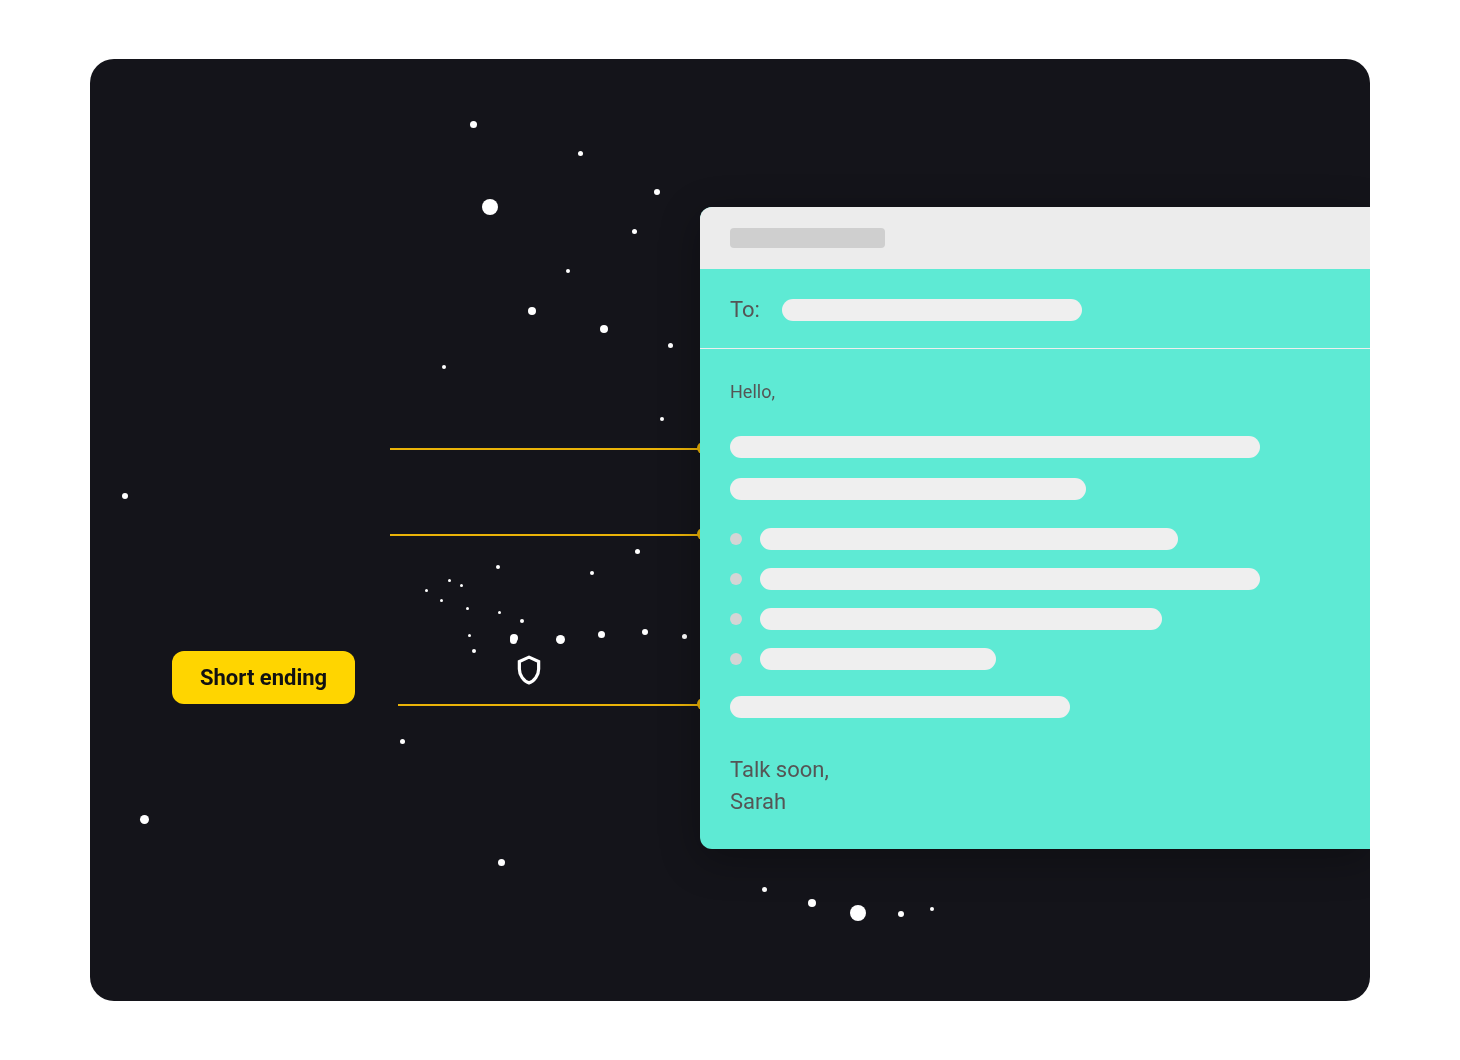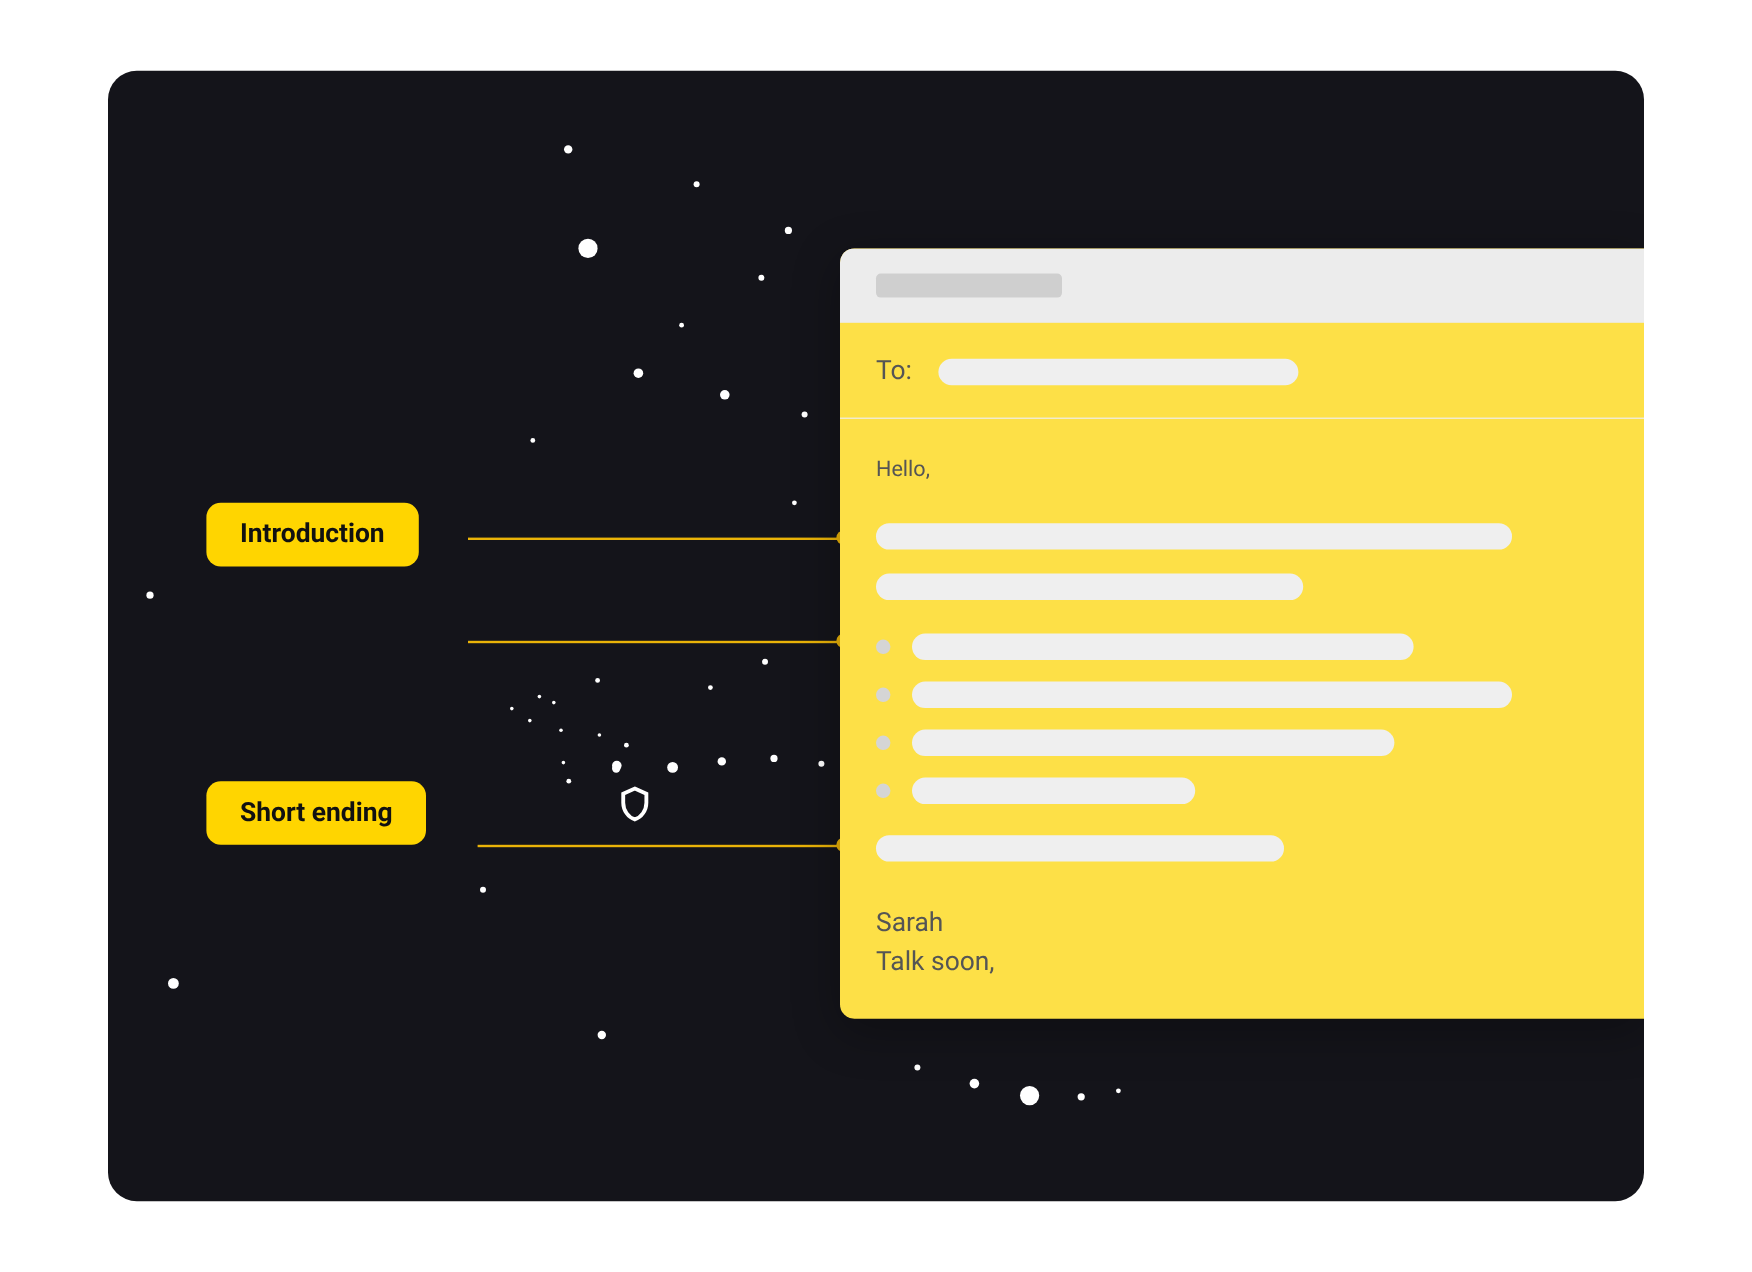--- a/index.html
+++ b/index.html
@@ -30,21 +30,21 @@
       background: #fff;
       border-radius: 50%;
     }
     
     .email-card {
       position: absolute;
       top: 148px;
       left: 610px;
       right: 0;
       bottom: 152px;
-      background: #fde047;
+      background: #5eead4;
       border-radius: 12px 0 0 12px;
       overflow: hidden;
       box-shadow: 0 10px 40px rgba(0,0,0,0.3);
     }
     .email-header {
       background: #ececec;
       height: 62px;
       display: flex;
       align-items: center;
       padding: 0 30px;
@@ -193,21 +193,20 @@
 
   <div class="connector" style="top:389px;left:300px;width:310px;"></div>
   <div class="connector-dot" style="top:389px;left:613px;"></div>
 
   <div class="connector" style="top:475px;left:300px;width:310px;"></div>
   <div class="connector-dot" style="top:475px;left:613px;"></div>
 
   <div class="connector" style="top:645px;left:308px;width:302px;"></div>
   <div class="connector-dot" style="top:645px;left:613px;"></div>
 
-  <div class="annotation" style="top:360px;left:82px;">Introduction</div>
   <div class="annotation" style="top:592px;left:82px;">Short ending</div>
 
   <div class="email-card">
     <div class="email-header">
       <div class="header-placeholder"></div>
     </div>
     <div class="email-to-row">
       <span class="to-label">To:</span>
       <div class="to-placeholder"></div>
     </div>
@@ -230,19 +229,19 @@
         <div class="bullet-line" style="width:402px;"></div>
       </div>
       <div class="bullet-row" style="margin-bottom:26px;">
         <div class="bullet-dot"></div>
         <div class="bullet-line" style="width:236px;"></div>
       </div>
 
       <div class="line-placeholder" style="width:340px;"></div>
 
       <div class="sign-off">
+        <div>Talk soon,</div>
         <div>Sarah</div>
-        <div>Talk soon,</div>
       </div>
     </div>
   </div>
 
 </div>
 
 </body></html>

